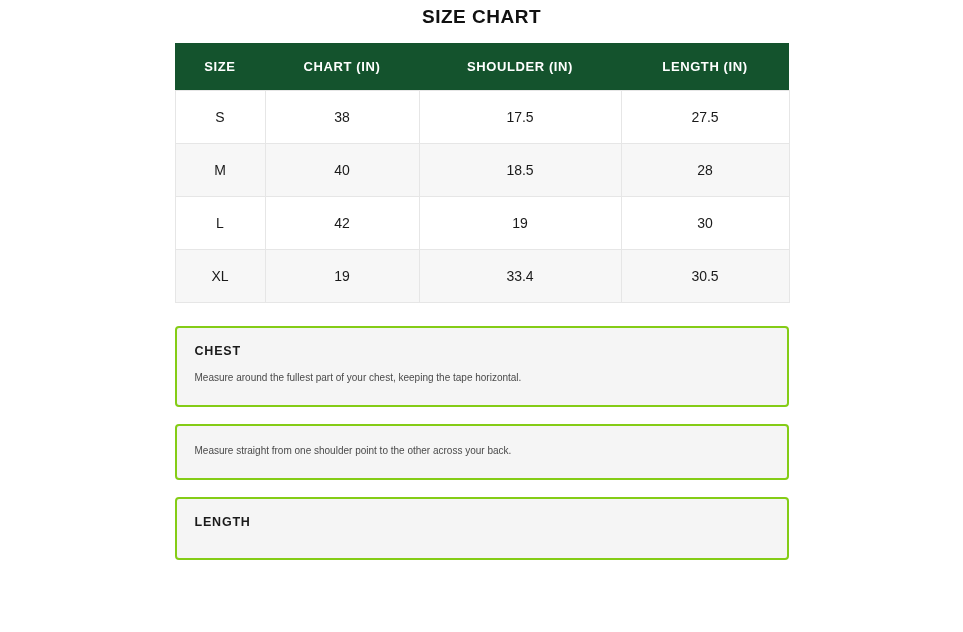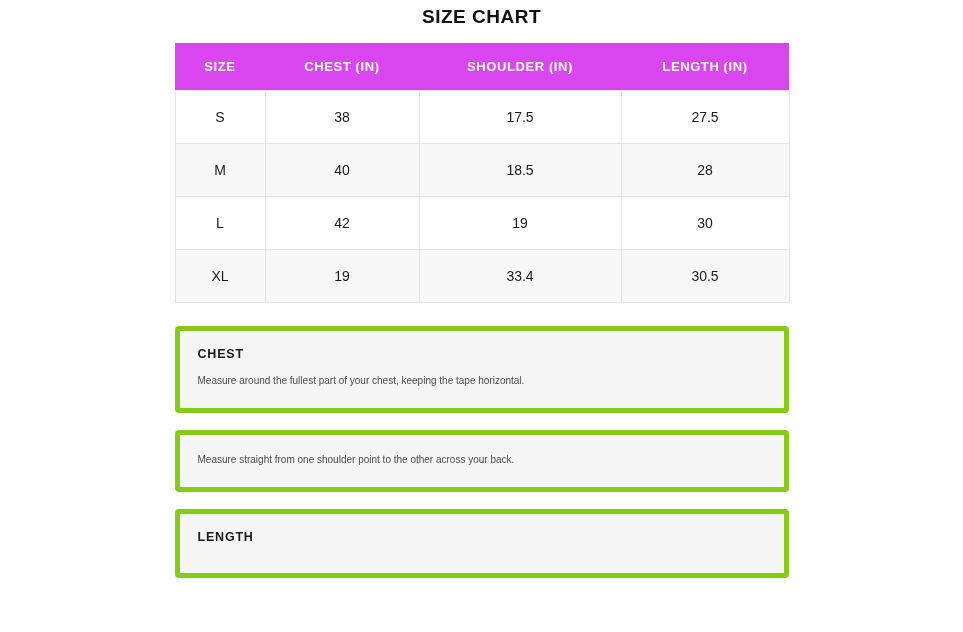--- a/index.html
+++ b/index.html
@@ -33,21 +33,21 @@
   .table-wrap {
     width: 614px;
     margin: 15px auto 0 auto;
   }
   table.size-table {
     width: 100%;
     border-collapse: collapse;
     table-layout: fixed;
   }
   table.size-table thead th {
-    background: #d946ef;
+    background: #14532d;
     color: #ffffff;
     font-size: 13px;
     font-weight: bold;
     letter-spacing: 0.6px;
     padding: 16px 4px;
     text-align: center;
     border: none;
   }
   table.size-table tbody td {
     font-size: 14px;
@@ -66,21 +66,21 @@
   col.c-chest { width: 154px; }
   col.c-shoulder { width: 202px; }
   col.c-length { width: 168px; }
 
   .notes {
     width: 614px;
     margin: 23px auto 0 auto;
   }
   .note-card {
     background: #f5f5f5;
-    border: 5px solid #84cc16;
+    border: 2px solid #84cc16;
     border-radius: 4px;
     padding: 16px 18px 18px 18px;
     margin-bottom: 17px;
     box-sizing: border-box;
   }
   .note-title {
     font-size: 12.5px;
     font-weight: bold;
     letter-spacing: 0.8px;
     color: #1a1a1a;
@@ -103,21 +103,21 @@
     <table class="size-table">
       <colgroup>
         <col class="c-size">
         <col class="c-chest">
         <col class="c-shoulder">
         <col class="c-length">
       </colgroup>
       <thead>
         <tr>
           <th>SIZE</th>
-          <th>CHEST (IN)</th>
+          <th>CHART (IN)</th>
           <th>SHOULDER (IN)</th>
           <th>LENGTH (IN)</th>
         </tr>
       </thead>
       <tbody>
         <tr>
           <td>S</td>
           <td>38</td>
           <td>17.5</td>
           <td>27.5</td>

